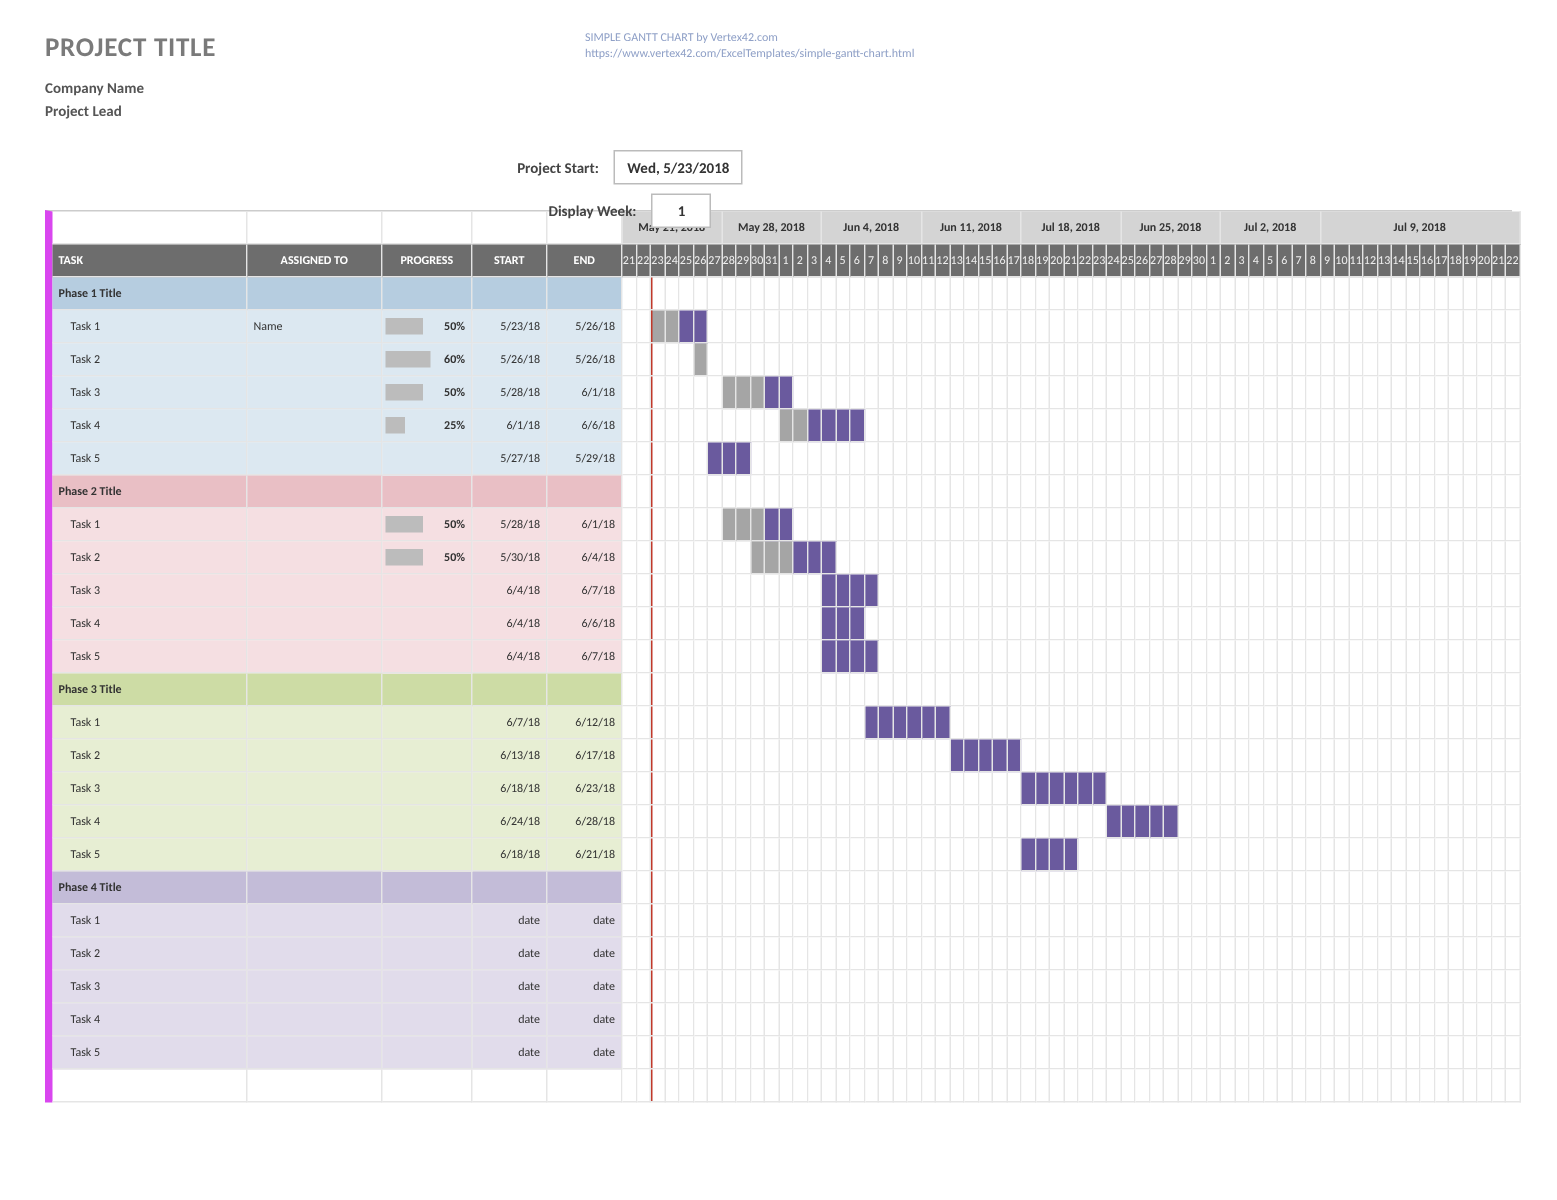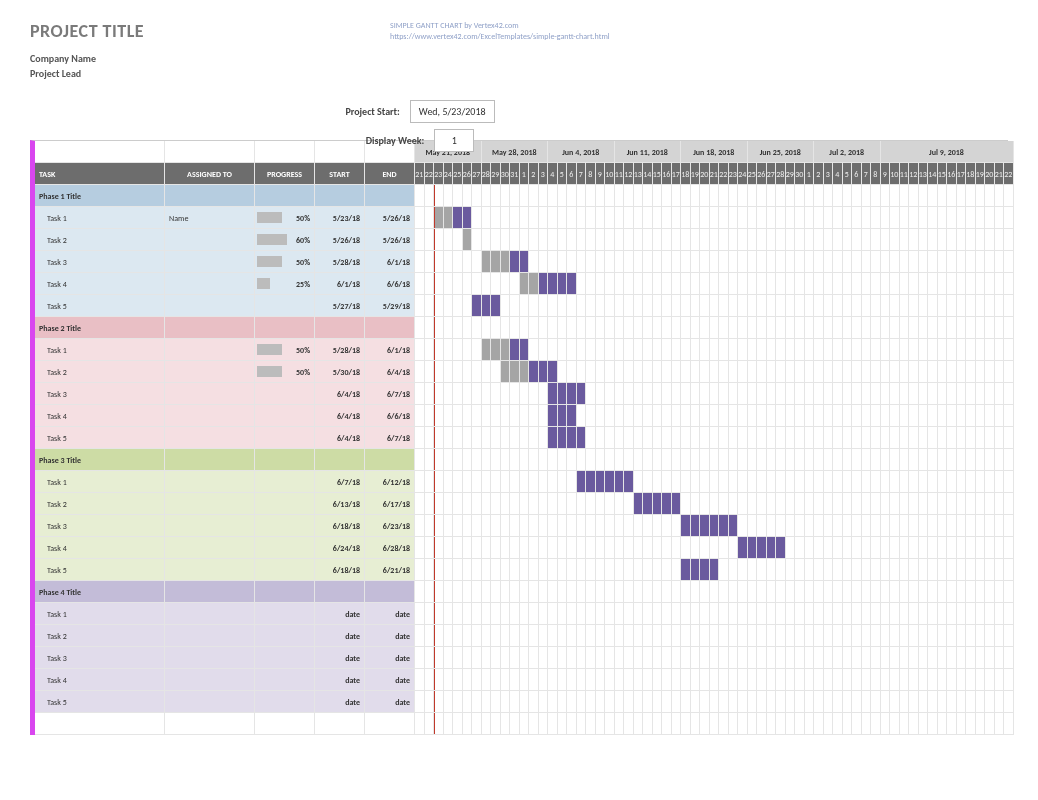--- a/index.html
+++ b/index.html
@@ -43,21 +43,21 @@
   }
   .ctrl-row { display: flex; align-items: center; gap: 10px; }
   .ctrl-label { font-size: 10px; font-weight: 700; color: #444; }
   .ctrl-input {
     border: 1px solid #bbb;
     background: #fff;
     padding: 4px 8px;
     min-width: 80px;
     text-align: center;
     font-size: 10px;
-    font-weight: 400;
+    font-weight: 700;
   }
   .grid {
     display: grid;
     grid-template-columns: 130px 90px 60px 50px 50px repeat(63, 9.5px);
     grid-auto-rows: 22px;
     border-top: 1px solid #ccc;
     border-left: 5px solid #d946ef;
   }
   .grid > div {
     border-right: 1px solid #e5e5e5;
@@ -103,21 +103,21 @@
   .task-purple { background: #e1dceb; }
   .task-name { font-weight: 400; padding-left: 12px !important; font-size: 8px; }
   .assigned { font-size: 8px; text-align: center; }
   .progress-cell { position: relative; justify-content: flex-end; padding-right: 4px; font-weight: 700; font-size: 8px; }
   .progress-bar {
     position: absolute;
     left: 2px; top: 5px; bottom: 5px;
     background: #bcbcbc;
   }
   .progress-cell span { position: relative; z-index: 1; }
-  .date-cell { justify-content: flex-end; font-size: 8px; font-weight: 700; }
+  .date-cell { justify-content: flex-end; font-size: 8px; font-weight: 400; }
   .cal-cell { background: #fff; padding: 0; position: relative; }
   .cal-cell.today-line::before {
     content: "";
     position: absolute;
     left: 0; top: -1px; bottom: -1px;
     width: 100%;
     border-left: 1px solid #c0392b;
     border-right: 1px solid #c0392b;
     pointer-events: none;
   }
@@ -163,21 +163,21 @@
   <div class="grid" id="grid" style="margin-top:60px;">
       <div></div>
       <div></div>
       <div></div>
       <div></div>
       <div></div>
       <div class="week-hdr" style="grid-column: span 7;">May 21, 2018</div>
       <div class="week-hdr" style="grid-column: span 7;">May 28, 2018</div>
       <div class="week-hdr" style="grid-column: span 7;">Jun 4, 2018</div>
       <div class="week-hdr" style="grid-column: span 7; text-align: right;">Jun 11, 2018</div>
-      <div class="week-hdr" style="grid-column: span 7;">Jun 18, 2018</div>
+      <div class="week-hdr" style="grid-column: span 7;">Jul 18, 2018</div>
       <div class="week-hdr" style="grid-column: span 7;">Jun 25, 2018</div>
       <div class="week-hdr" style="grid-column: span 7;">Jul 2, 2018</div>
       <div class="week-hdr" style="grid-column: span 14;">Jul 9, 2018</div>
       <div class="hdr hdr-task">TASK</div>
       <div class="hdr">ASSIGNED TO</div>
       <div class="hdr">PROGRESS</div>
       <div class="hdr">START</div>
       <div class="hdr">END</div>
       <div class="day-hdr">21</div>
       <div class="day-hdr">22</div>

